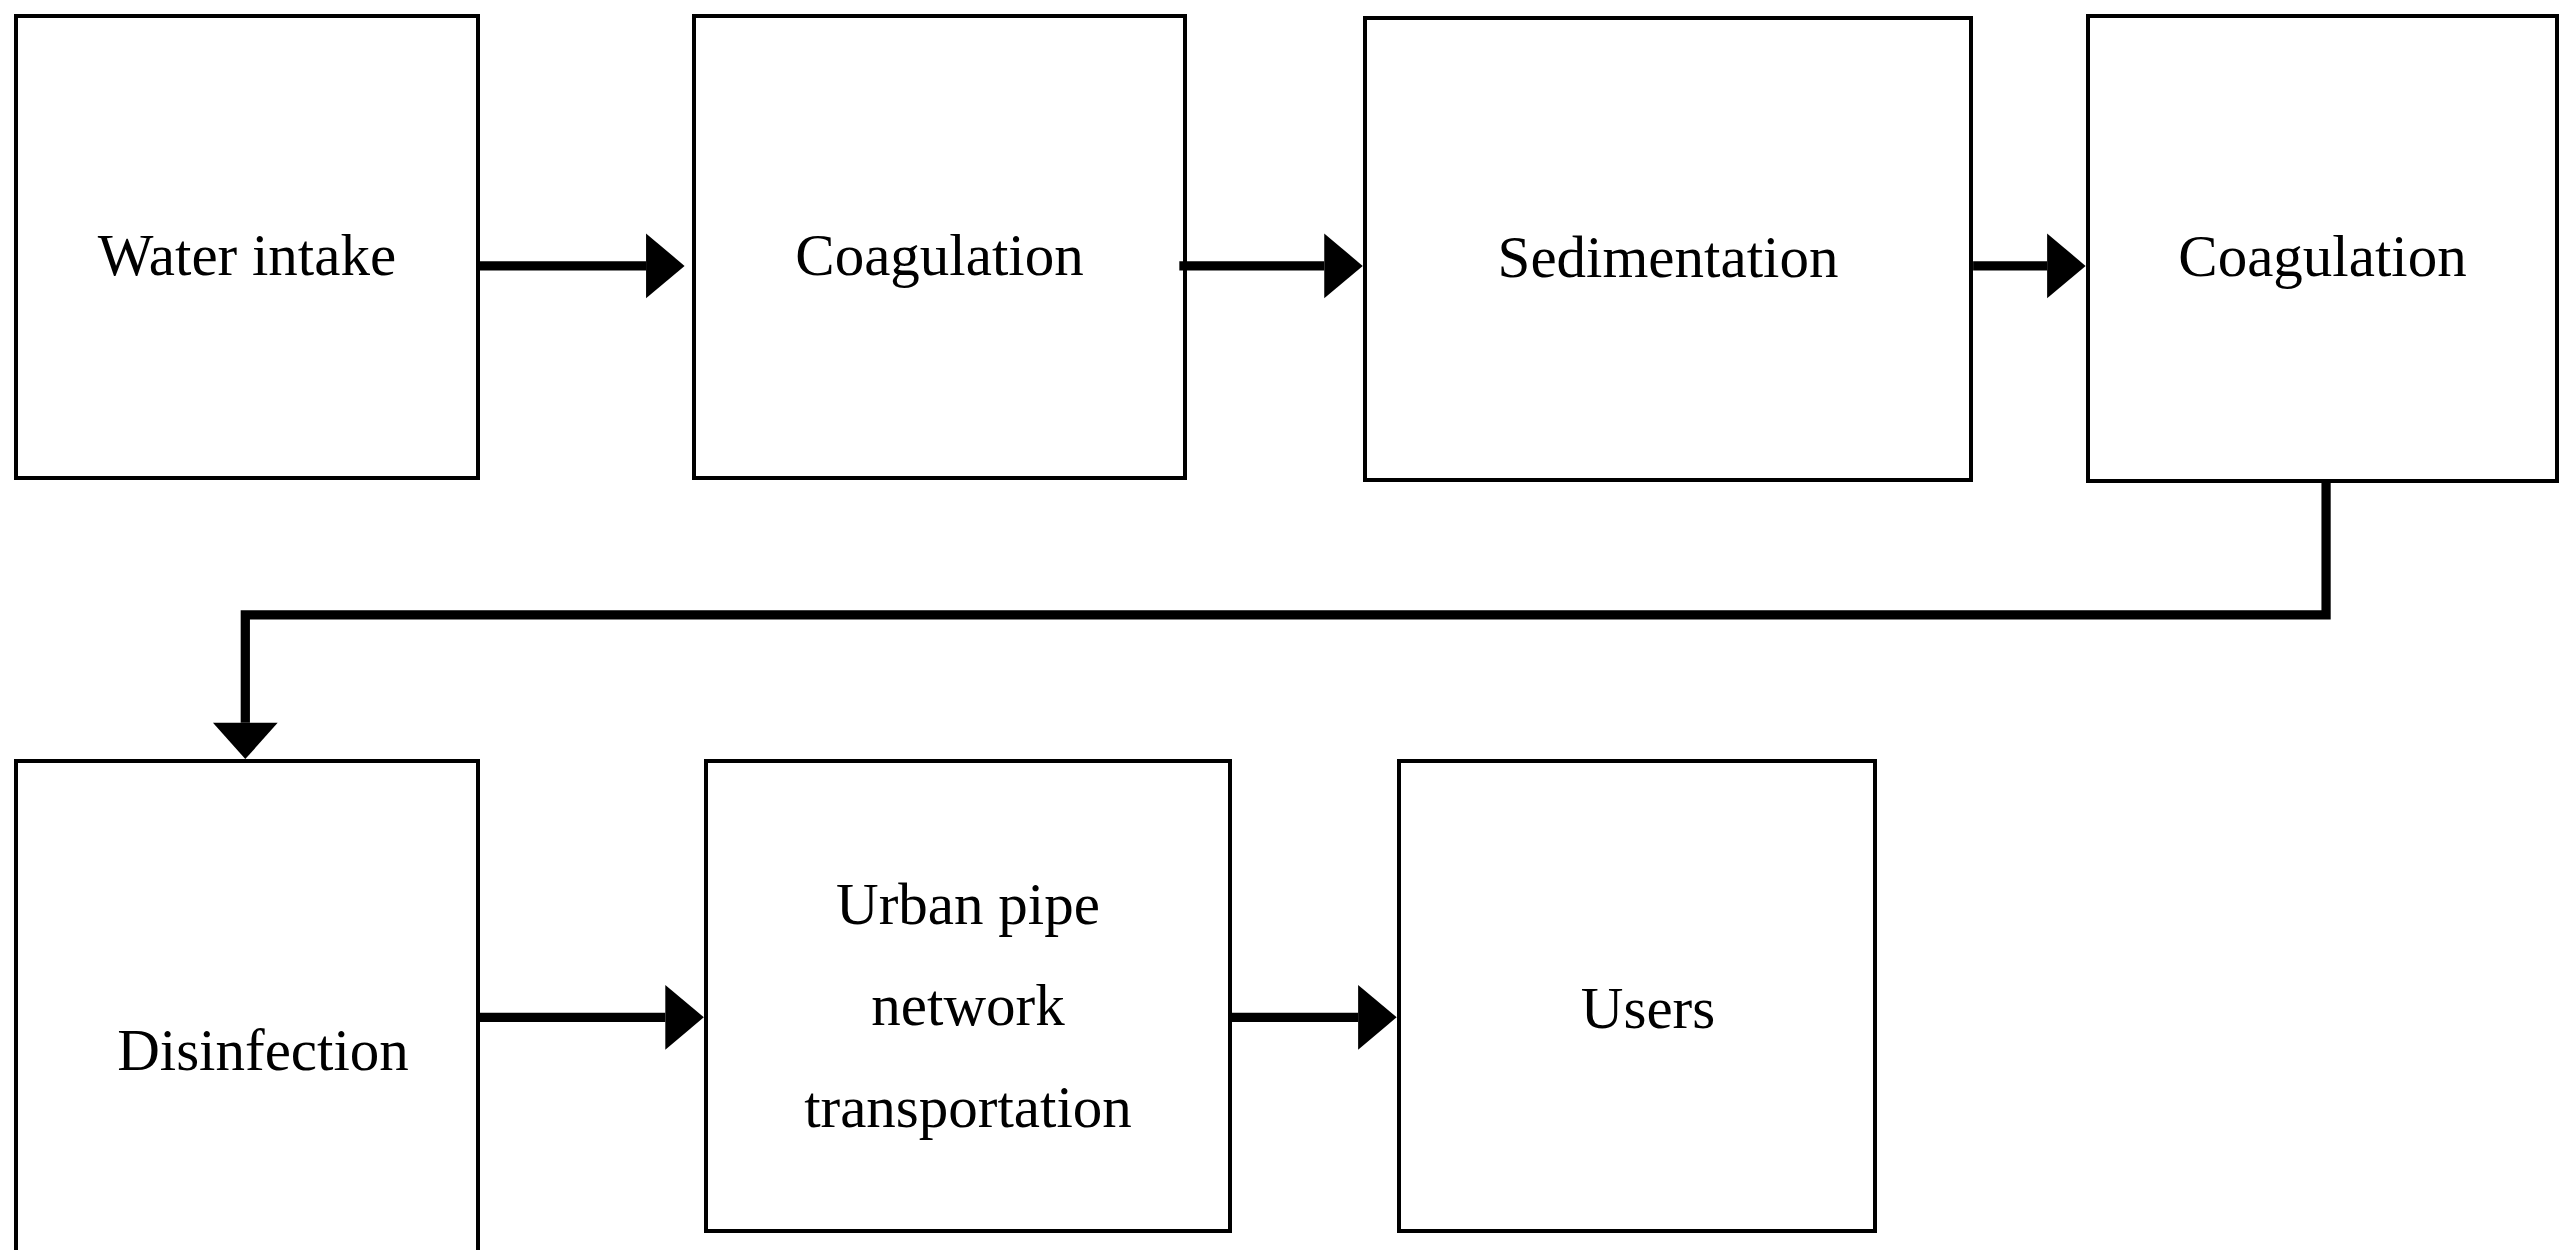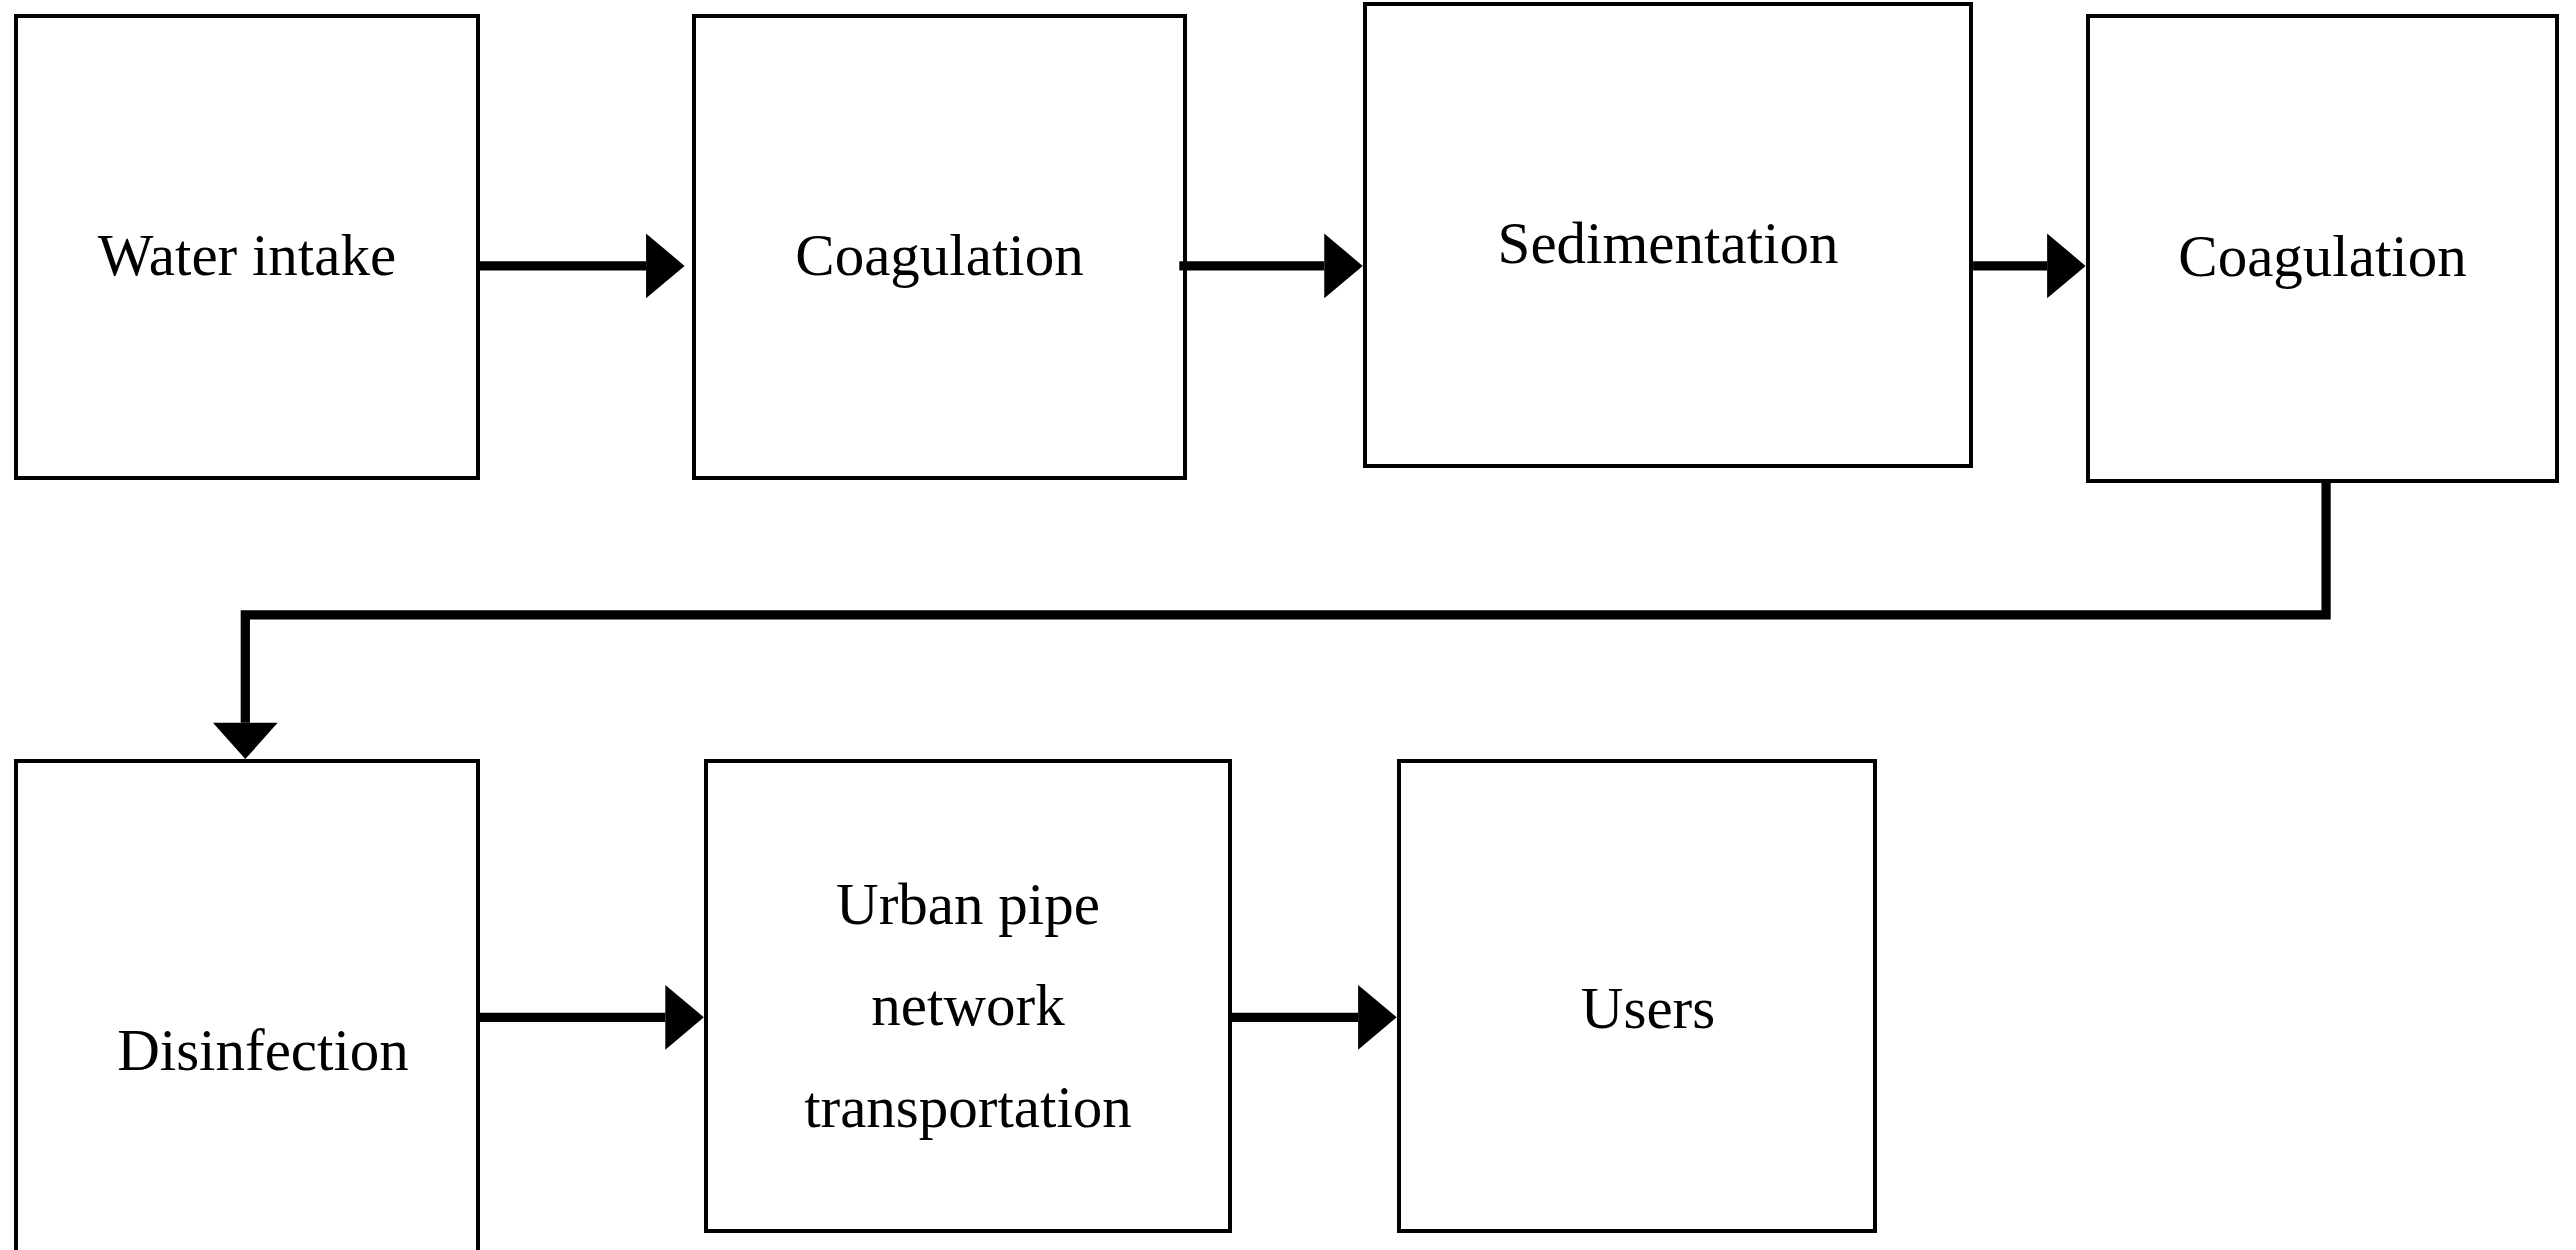--- a/index.html
+++ b/index.html
@@ -62,21 +62,21 @@
 <div id="canvas">
 
   <div class="node top" style="left:14px; top:14px; width:466px; height:466px;">
     <div class="node-label">Water intake</div>
   </div>
 
   <div class="node top" style="left:684px; top:14px; width:495px; height:466px;margin-left:8px;">
     <div class="node-label">Coagulation</div>
   </div>
 
-  <div class="node top" style="left:1363px; top:2px; width:610px; height:466px;">
+  <div class="node top" style="left:1363px; top:16px; width:610px; height:466px;">
     <div class="node-label">Sedimentation</div>
   </div>
 
   <div class="node top" style="left:2086px; top:14px; width:473px; height:469px;">
     <div class="node-label">Coagulation</div>
   </div>
 
   <div class="node bottom" style="left:14px; top:759px; width:466px; height:558px;padding-left:32px;">
     <div class="node-label">Disinfection</div>
   </div>

